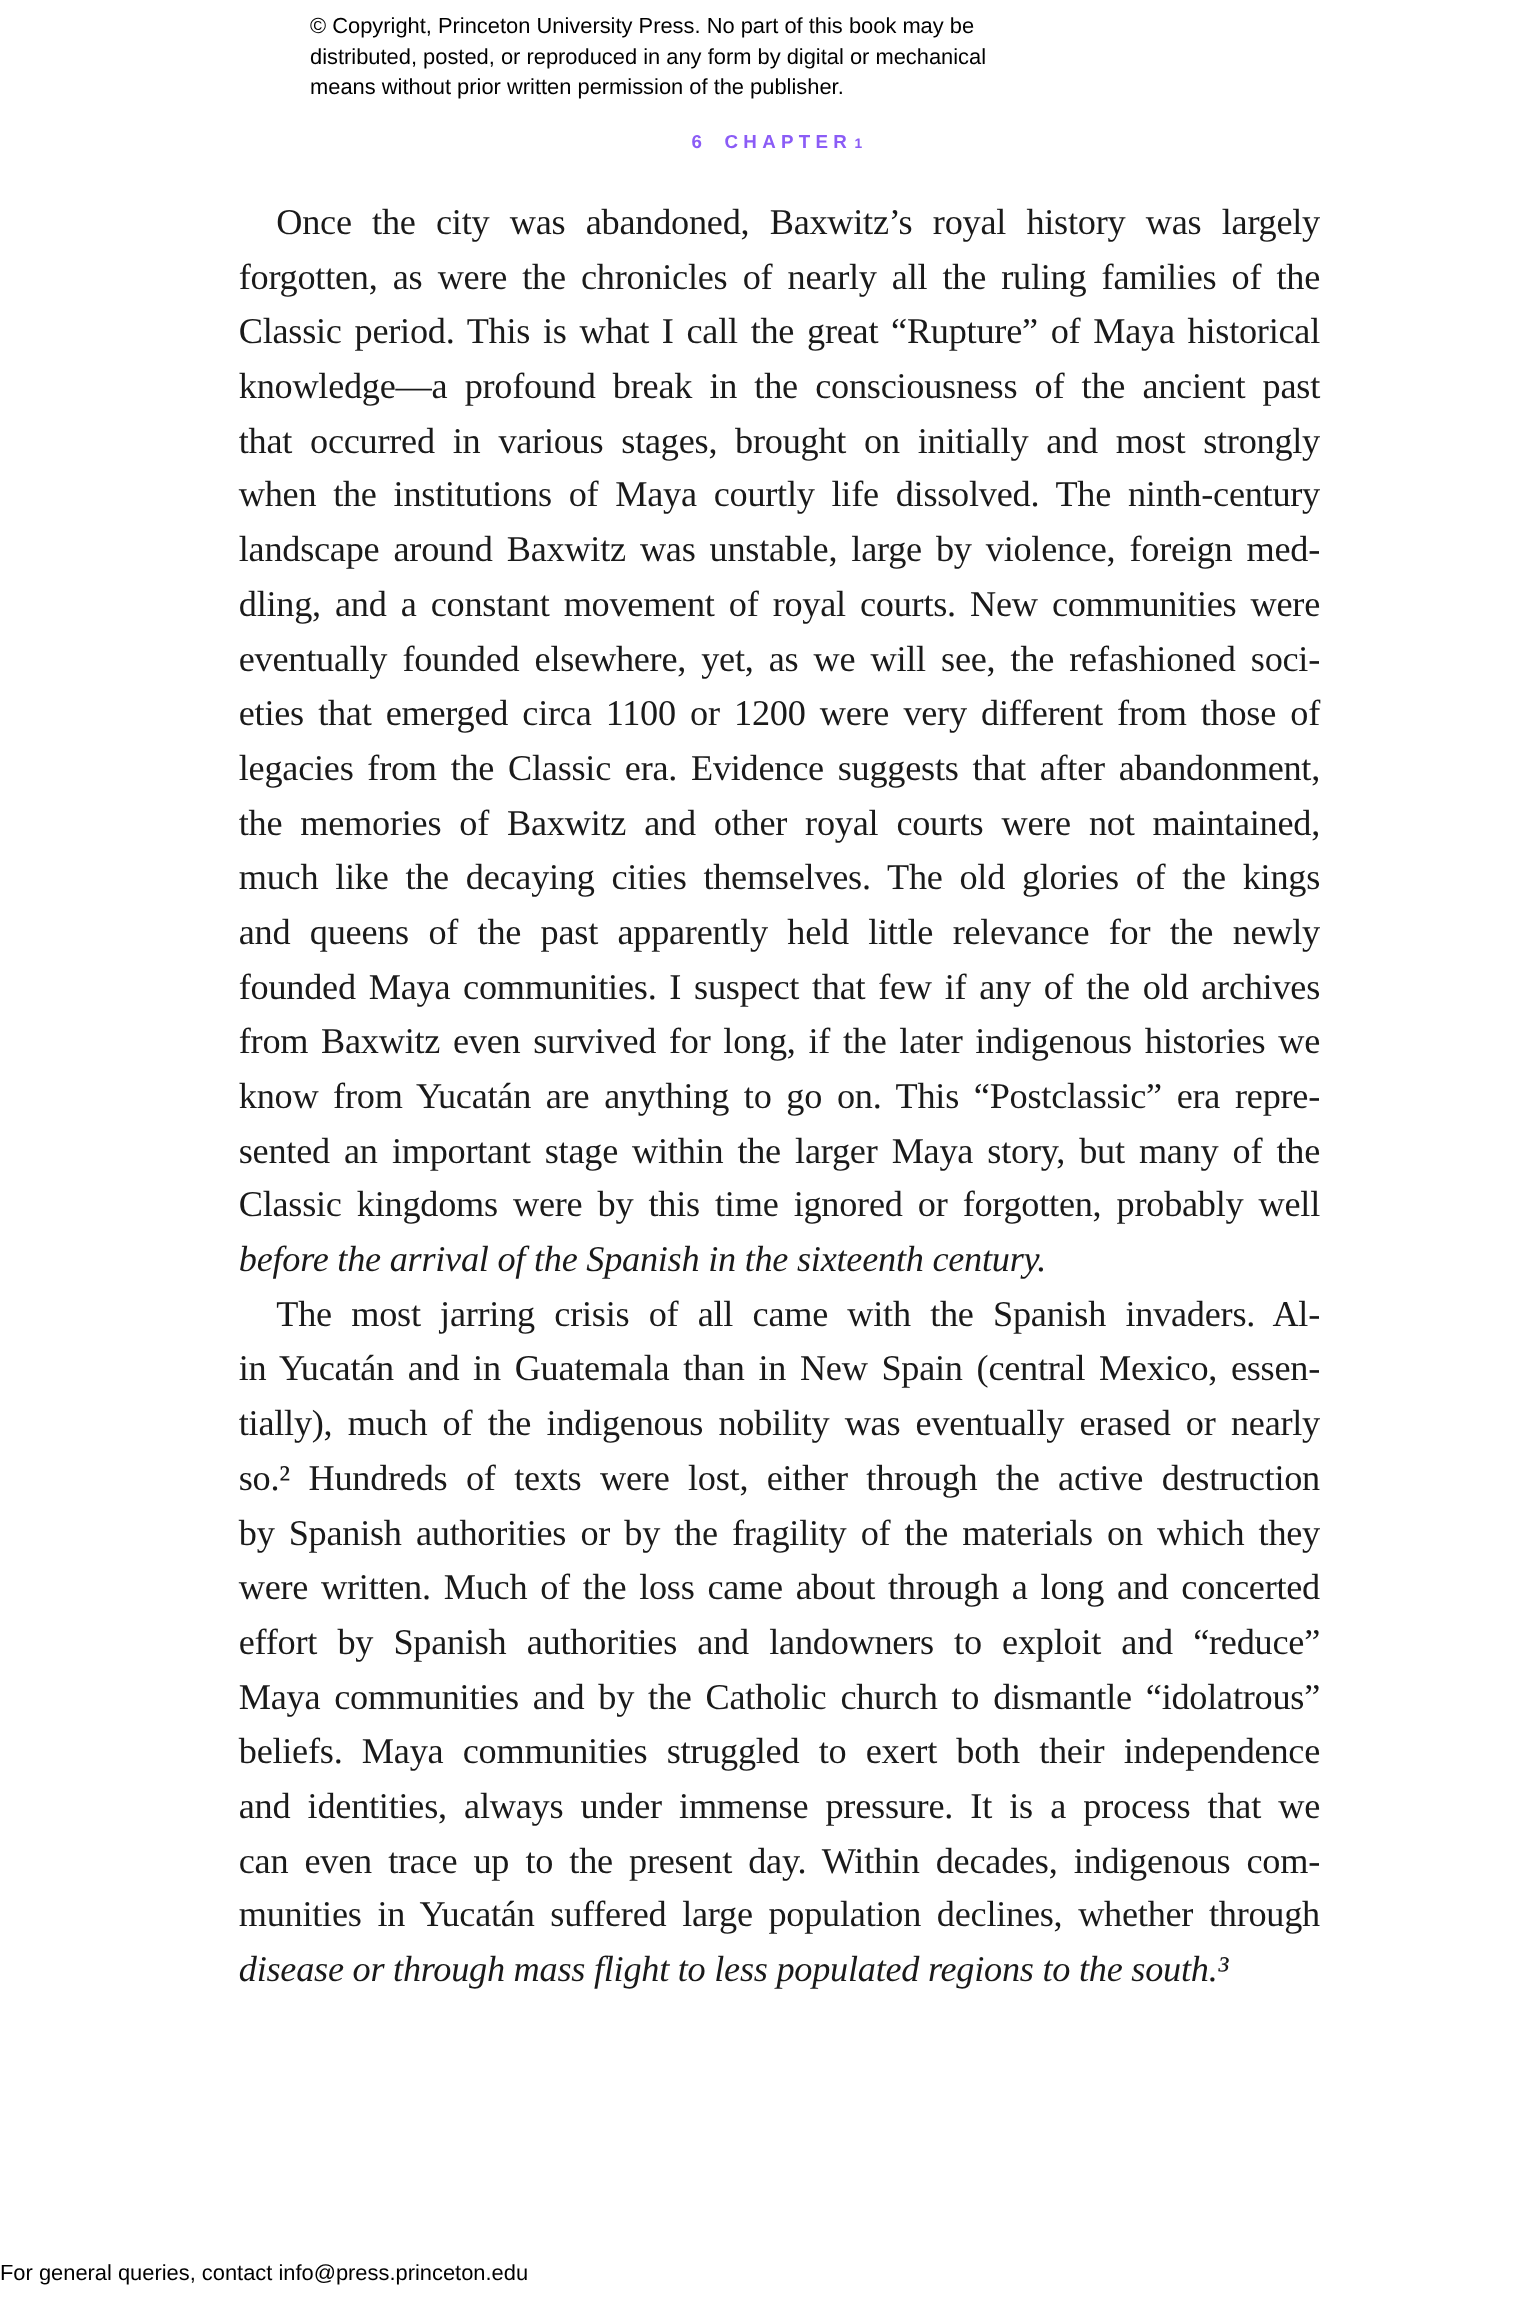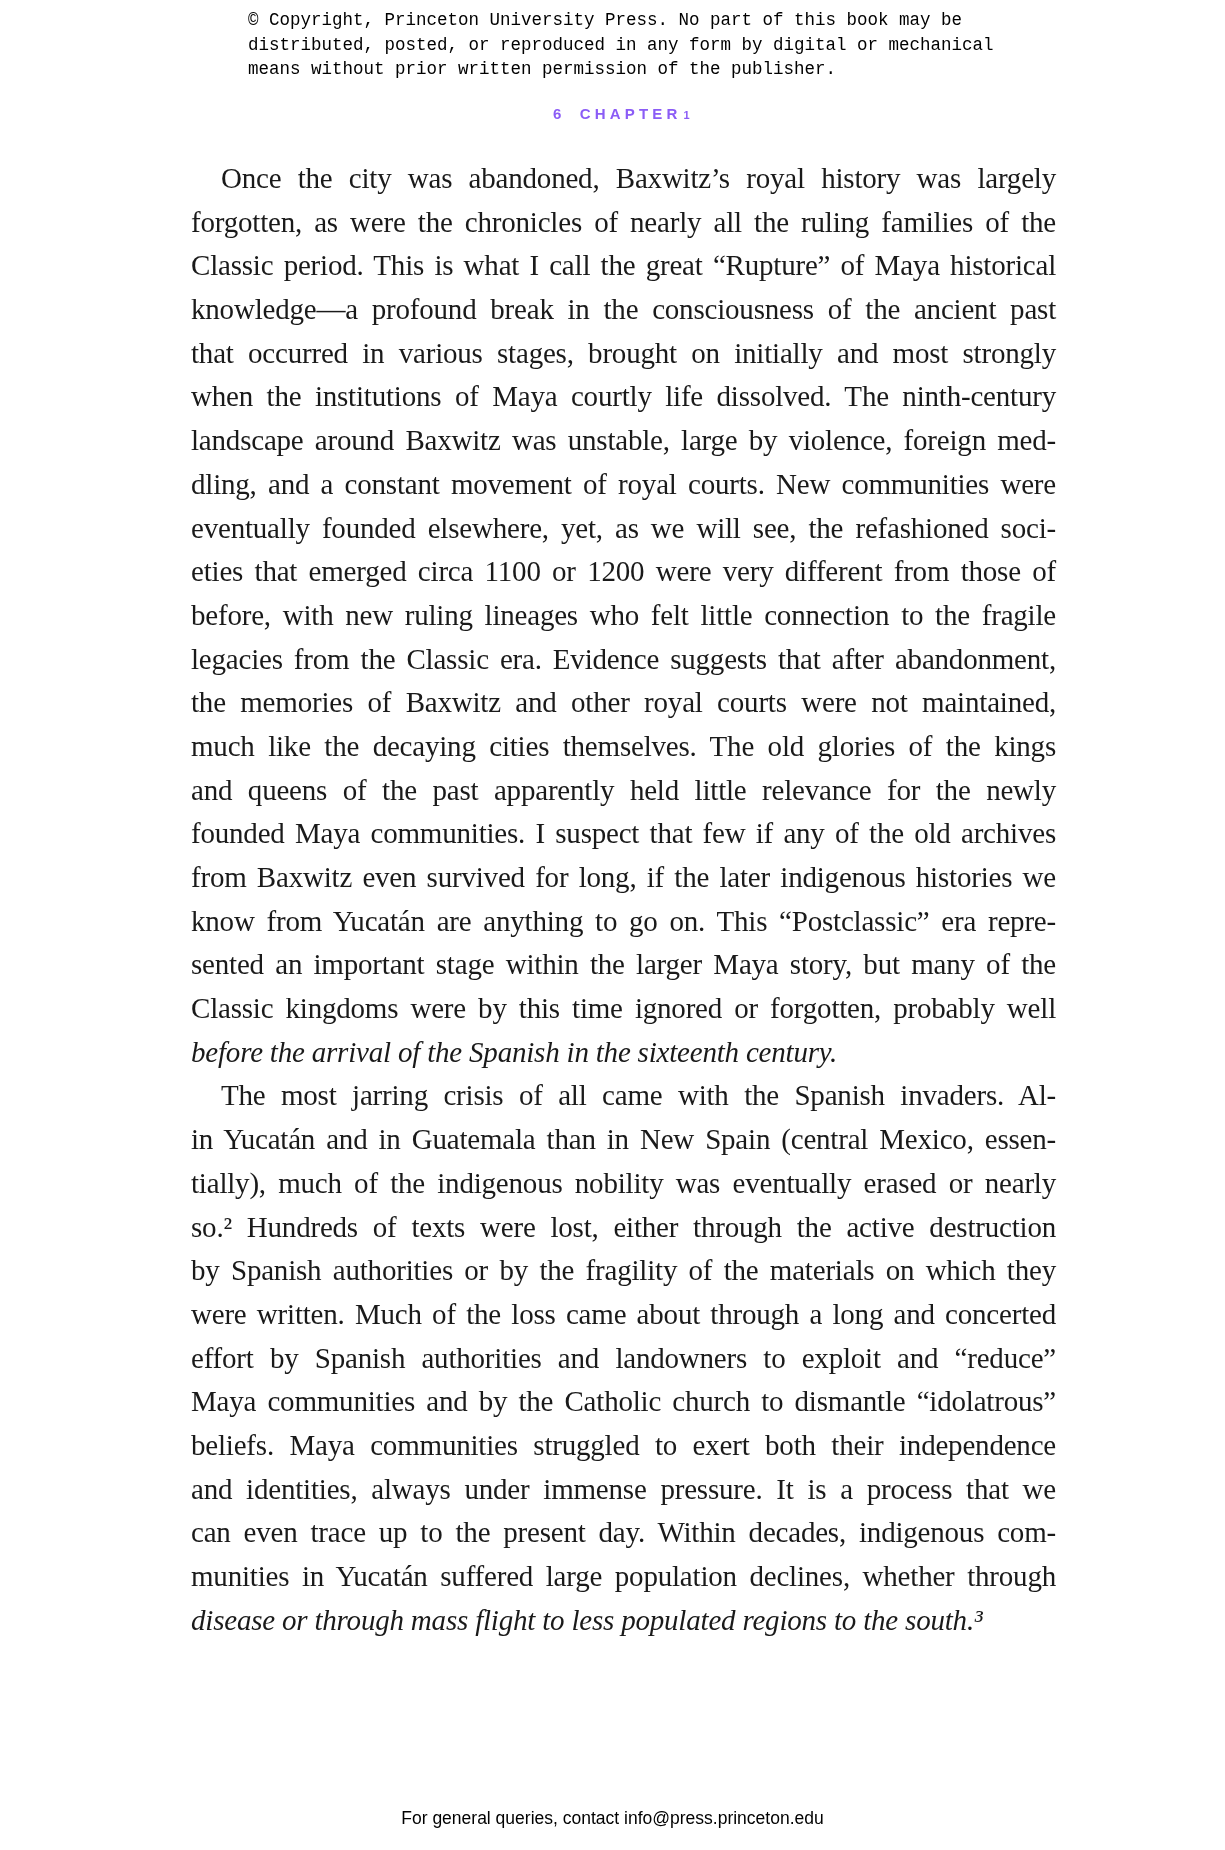--- a/index.html
+++ b/index.html
@@ -11,21 +11,21 @@
     background: #ffffff;
     margin: 0 auto;
     overflow: hidden;
     font-family: "Liberation Serif", serif;
     color: #161616;
   }
   .copyright {
     position: absolute;
     left: 248px;
     top: 8px;
-    font-family: Liberation Mono, monospace;
+    font-family: Liberation Sans, sans-serif;
     font-size: 17.5px;
     line-height: 24.7px;
     color: #000000;
     letter-spacing: 0px;
   }
   .running-head {
     position: absolute;
     left: 191px;
     top: 104px;
     width: 865px;
@@ -57,21 +57,20 @@
     height: 43.7px;
     overflow: visible;
   }
   .line.first { text-indent: 30px; }
   .line.last { text-align-last: left; font-style: italic; }
   .footer {
     position: absolute;
     left: 0;
     top: 1806px;
     width: 1225px;
-    text-align: center;
     font-family: "Liberation Sans", sans-serif;
     font-size: 17.5px;
     line-height: 24px;
     color: #000000;
   }
 </style>
 </head>
 <body>
 
 <div class="page">
@@ -91,21 +90,20 @@
         <div class="line first">Once the city was abandoned, Baxwitz’s royal history was largely</div>
         <div class="line">forgotten, as were the chronicles of nearly all the ruling families of the</div>
         <div class="line">Classic period. This is what I call the great “Rupture” of Maya historical</div>
         <div class="line">knowledge—a profound break in the consciousness of the ancient past</div>
         <div class="line">that occurred in various stages, brought on initially and most strongly</div>
         <div class="line">when the institutions of Maya courtly life dissolved. The ninth-century</div>
         <div class="line">landscape around Baxwitz was unstable, large by violence, foreign med-</div>
         <div class="line">dling, and a constant movement of royal courts. New communities were</div>
         <div class="line">eventually founded elsewhere, yet, as we will see, the refashioned soci-</div>
         <div class="line">eties that emerged circa 1100 or 1200 were very different from those of</div>
-        <div class="line">before, with new ruling lineages who felt little connection to the fragile</div>
         <div class="line">legacies from the Classic era. Evidence suggests that after abandonment,</div>
         <div class="line">the memories of Baxwitz and other royal courts were not maintained,</div>
         <div class="line">much like the decaying cities themselves. The old glories of the kings</div>
         <div class="line">and queens of the past apparently held little relevance for the newly</div>
         <div class="line">founded Maya communities. I suspect that few if any of the old archives</div>
         <div class="line">from Baxwitz even survived for long, if the later indigenous histories we</div>
         <div class="line">know from Yucatán are anything to go on. This “Postclassic” era repre-</div>
         <div class="line">sented an important stage within the larger Maya story, but many of the</div>
         <div class="line">Classic kingdoms were by this time ignored or forgotten, probably well</div>
         <div class="line last">before the arrival of the Spanish in the sixteenth century.</div>

